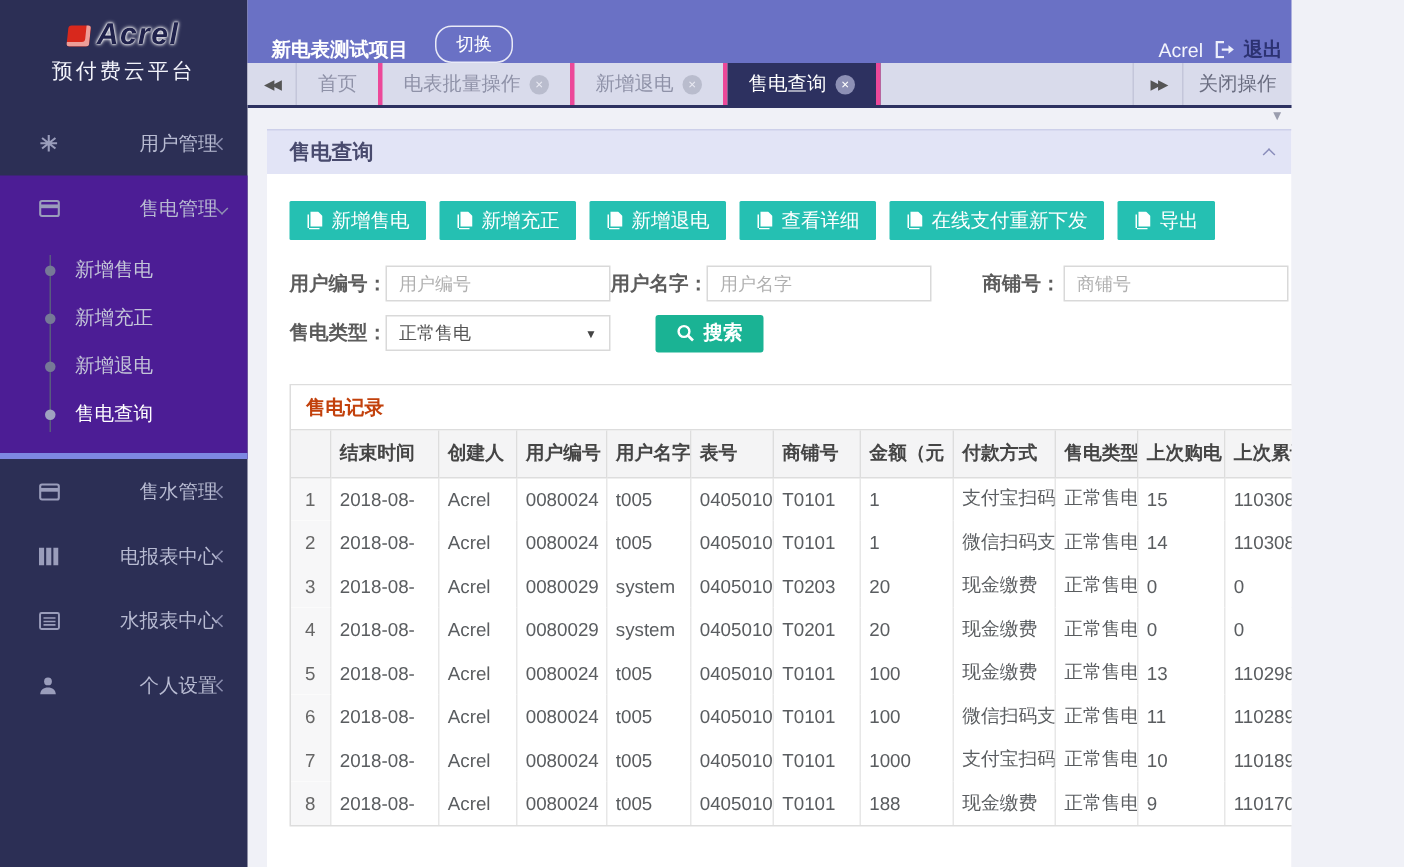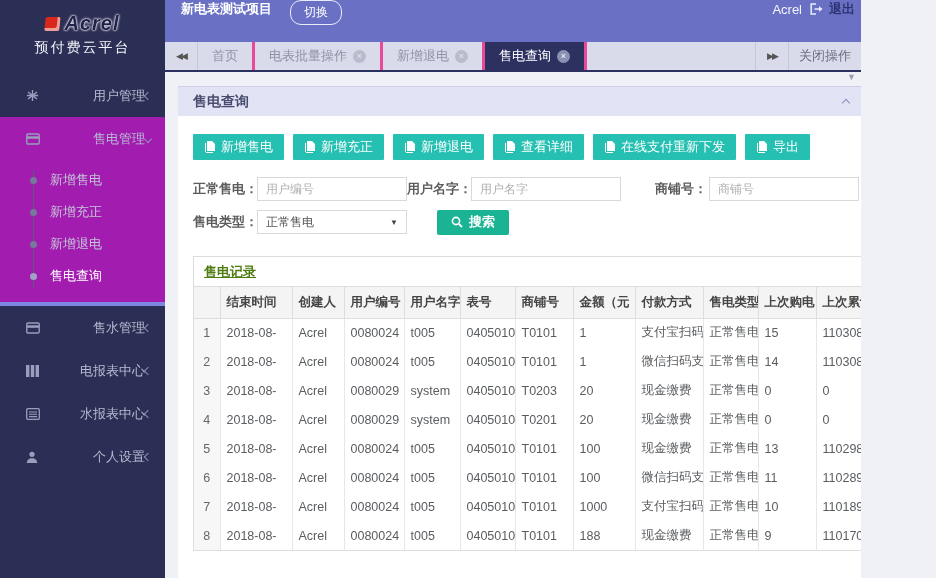--- a/index.html
+++ b/index.html
@@ -13,41 +13,41 @@
   
   .sidebar { width:165px; min-width:165px; background:var(--sidebar-navy); color:#a9acc4; display:flex; flex-direction:column; }
   .logo-block { height:74px; padding-top:12px; text-align:center; }
   .logo-line { display:flex; align-items:center; justify-content:center; gap:4px; }
   .logo-mark { width:15px; height:14px; background:#d8281c; transform:skew(-6deg); border-radius:2px;
                box-shadow:inset -3px -3px 0 rgba(255,255,255,.55); }
   .logo-text { font-size:20px; font-weight:bold; font-style:italic; color:#20224c; letter-spacing:1px;
                text-shadow:0 0 2px #fff,0 0 3px rgba(255,255,255,.9),0 0 1px #fff; }
   .logo-sub { color:#f2f3fa; font-size:14px; margin-top:4px; letter-spacing:2px; }
   .side-menu { flex:1; }
-  .side-group.expanded { background:#a21caf; }
+  .side-group.expanded { background:#4c1d95; }
   .side-item { display:flex; align-items:center; height:43px; padding:0 14px 0 26px; cursor:pointer; }
   .s-icon { width:24px; color:#9late; color:#9a9dbb; display:inline-flex; align-items:center; font-size:13px; }
   .s-label { flex:1; font-size:13px; color:#b8bbd2;text-align:right; }
   .chev { display:inline-block; width:6px; height:6px; border-color:#8f92b2; transform:rotate(45deg); }
   .chev.left { border-left:1.5px solid #8f92b2; border-bottom:1.5px solid #8f92b2; }
   .chev.down { border-right:1.5px solid #8f92b2; border-bottom:1.5px solid #8f92b2; }
   .chev.up   { border-left:1.5px solid #8a8dbb; border-top:1.5px solid #8a8dbb; }
   .side-sub { position:relative; padding:4px 0 10px 0; }
   .side-sub .rail { position:absolute; left:33px; top:10px; bottom:14px; width:1px; background:#585b7e; }
   .sub-item { display:flex; align-items:center; height:32px; padding-left:30px; cursor:pointer; position:relative; }
   .bullet { width:7px; height:7px; border-radius:50%; background:#767997; margin-right:13px; position:relative; z-index:1; }
   .sub-label { color:#c3c5d8; font-size:13px; }
   .sub-item.active .sub-label { color:#ffffff; }
   .sub-item.active .bullet { background:#9fa2c0; }
   .group-divider { height:4px; background:#7d88e2; }
 
   
   .main { flex:1; display:flex; flex-direction:column; min-width:0; }
 
-  .topbar { height:42px; background:var(--topbar-purple); display:flex; align-items:flex-start; padding:0 6px 0 16px; color:#fff; }
+  .topbar { height:42px; background:var(--topbar-purple); display:flex; align-items:flex-end; padding:0 6px 0 16px; color:#fff; }
   .project-name { font-size:13px; font-weight:bold; }
   .switch-btn { margin-left:18px; border:1px solid rgba(255,255,255,.85); background:transparent; color:#fff;
                 border-radius:11px; font-size:12px; padding:3px 13px; cursor:pointer;
                 font-family:"Liberation Sans","DejaVu Sans",sans-serif; }
   .topbar-right { margin-left:auto; display:flex; align-items:center; gap:8px; }
   .username { font-size:13px; color:#f4f5fc; }
   .logout-link { display:flex; align-items:center; gap:5px; cursor:pointer; }
   .logout-label { font-size:13px; font-weight:bold; color:#2c3272; }
 
   .tabbar { height:30px; background:#d9dbeb; border-bottom:2px solid var(--active-navy); display:flex; align-items:stretch; overflow:hidden; }
@@ -93,21 +93,21 @@
   .select-box { width:150px; height:24px; border:1px solid #d9d9d9; display:inline-flex; align-items:center;
                 padding:0 8px; cursor:pointer; background:#fff; }
   .select-text { flex:1; font-size:12px; color:#555; }
   .select-caret { font-size:8px; color:#444; }
   .btn-search { display:flex; align-items:center; gap:6px; background:var(--accent-green); color:#fff; border:none;
                 height:25px; padding:0 14px; font-size:13px; font-weight:bold; cursor:pointer; border-radius:2px;
                 font-family:"Liberation Sans","DejaVu Sans",sans-serif; }
 
   .records { margin-top:22px; border:1px solid #dddddd; width:767px; }
   .records-bar { height:30px; display:flex; align-items:center; padding:0 10px; background:#fff; border-bottom:1px solid #dddddd; }
-  .records-title { font-size:13px; font-weight:bold; color:#4d7c0f;text-decoration:underline; }
+  .records-title { font-size:13px; font-weight:bold; color:#c2410c; }
   .records-up { margin-left:auto; width:14px; height:14px; border-radius:50%; background:#6b6e70; color:#fff;
                 font-size:10px; line-height:13px; text-align:center; cursor:pointer; }
   table.grid { border-collapse:collapse; table-layout:fixed; width:766px; }
   .grid th { height:31px; background:#f4f4f5; font-size:12.5px; font-weight:bold; color:#454545; text-align:left;
              padding:0 6px; border-right:1px solid #dddddd; border-bottom:1px solid #dddddd;
              overflow:hidden; white-space:nowrap; }
   .grid td { height:29px; font-size:12.5px; color:#5a5d60; padding:0 6px; border-right:1px solid #e7e7e7;
              overflow:hidden; white-space:nowrap; background:#fff; }
   .grid td.rownum { background:#f7f7f8; text-align:center; color:#666; padding:0 2px; }
   .grid th.rownum-h { background:#f4f4f5; }
@@ -331,21 +331,21 @@
                     <path d="M3 0h5l3 3v7H3z" fill="#fff"></path>
                     <path d="M0 2h2v10h7v-1H1V2z" fill="#fff"></path>
                   </svg>
                 </span>
                 <span>导出</span>
               </button>
             </div>
 
           <div class="filter-form">
             <div class="f-row">
-              <span class="f-label">正常售电：</span>
+              <span class="f-label">用户编号：</span>
               <input class="f-input" style="width: 150px; margin-left: 2px;" placeholder="用户编号">
               <span class="f-label" style="">用户名字：</span>
               <input class="f-input" style="width: 150px; margin-left: 2px;" placeholder="用户名字">
               <span class="f-label" style="margin-left:24px;">商铺号：</span>
               <input class="f-input" style="width: 150px; margin-left: 2px;" placeholder="商铺号">
             </div>
             <div class="f-row">
               <span class="f-label">售电类型：</span>
               <span class="select-box" style="margin-left:2px;">
                 <span class="select-text">正常售电</span>

